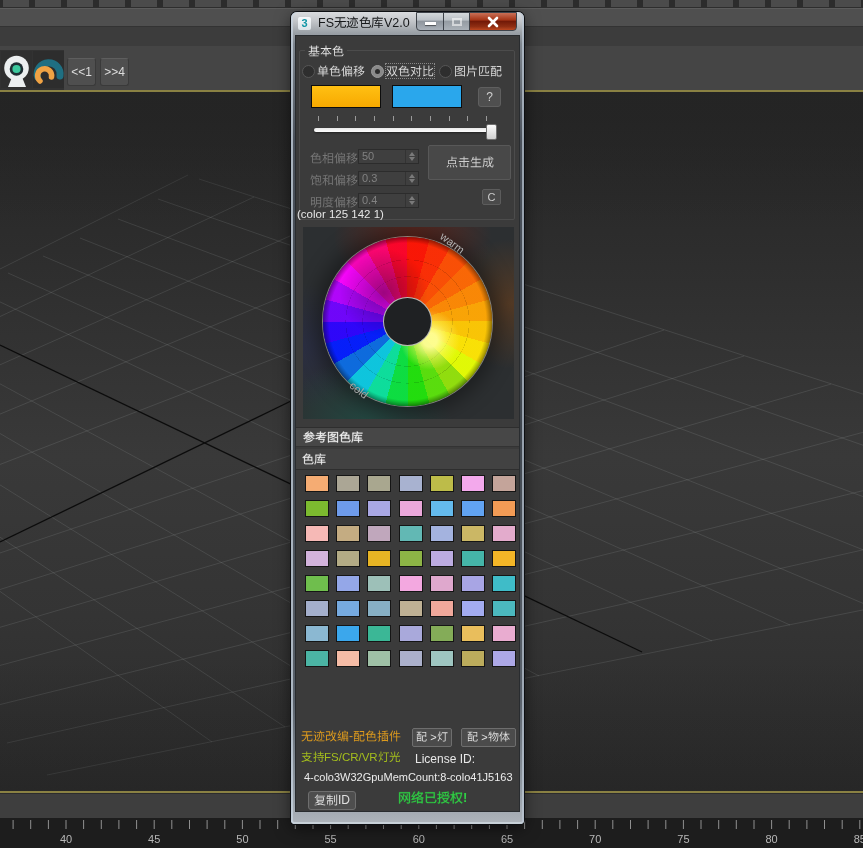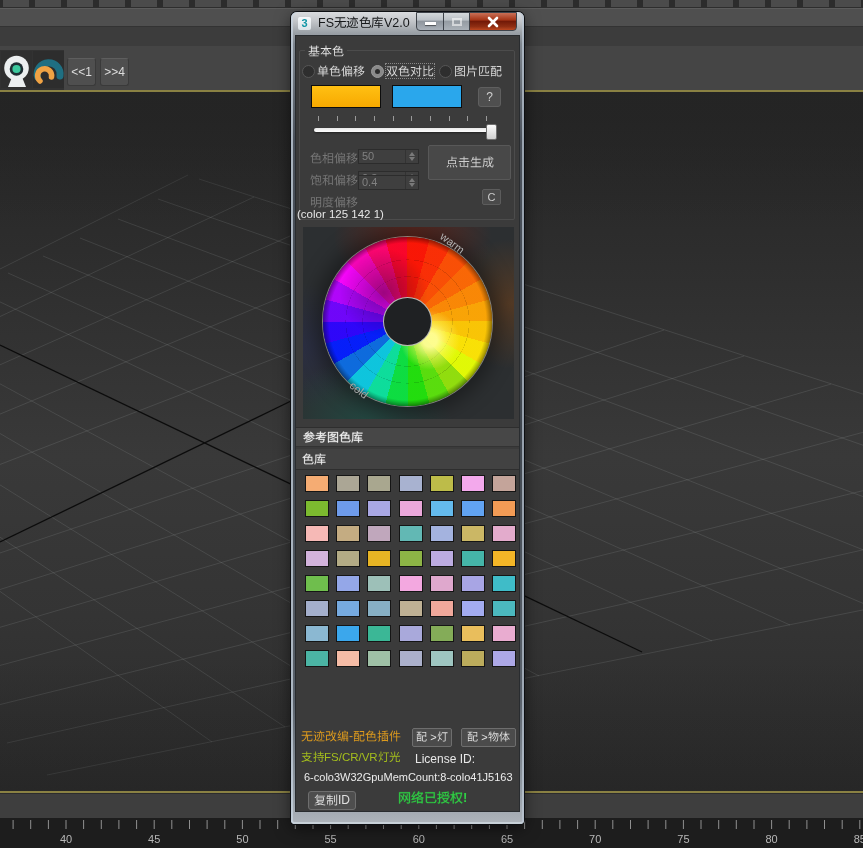--- a/index.html
+++ b/index.html
@@ -344,21 +344,21 @@
   <div class="spinbox" style="top:136px">0.3<div class="spinarr"></div></div>
   <div class="spinlabel" style="top:160px"><svg class="cj" viewBox="0 0 1000 1000">
           <use href="#u660e"></use>
         </svg><svg class="cj" viewBox="0 0 1000 1000">
           <use href="#u5ea6"></use>
         </svg><svg class="cj" viewBox="0 0 1000 1000">
           <use href="#u504f"></use>
         </svg><svg class="cj" viewBox="0 0 1000 1000">
           <use href="#u79fb"></use>
         </svg></div>
-  <div class="spinbox" style="top:140px">0.4<div class="spinarr"></div></div>
+  <div class="spinbox" style="top:158px">0.4<div class="spinarr"></div></div>
   <div class="genbtn"><svg class="cj" viewBox="0 0 1000 1000">
           <use href="#u70b9"></use>
         </svg><svg class="cj" viewBox="0 0 1000 1000">
           <use href="#u51fb"></use>
         </svg><svg class="cj" viewBox="0 0 1000 1000">
           <use href="#u751f"></use>
         </svg><svg class="cj" viewBox="0 0 1000 1000">
           <use href="#u6210"></use>
         </svg></div>
   <div class="cbtn">C</div>
@@ -475,21 +475,21 @@
   <div class="f-green1"><svg class="cj" viewBox="0 0 1000 1000">
           <use href="#u652f"></use>
         </svg><svg class="cj" viewBox="0 0 1000 1000">
           <use href="#u6301"></use>
         </svg>FS/CR/VR<svg class="cj" viewBox="0 0 1000 1000">
           <use href="#u706f"></use>
         </svg><svg class="cj" viewBox="0 0 1000 1000">
           <use href="#u5149"></use>
         </svg></div>
   <div class="f-lic">License ID:</div>
-  <div class="f-id">6-colo3W32GpuMemCount:8-colo41J5163</div>
+  <div class="f-id">4-colo3W32GpuMemCount:8-colo41J5163</div>
   <div class="copybtn"><svg class="cj" viewBox="0 0 1000 1000">
           <use href="#u590d"></use>
         </svg><svg class="cj" viewBox="0 0 1000 1000">
           <use href="#u5236"></use>
         </svg>ID</div>
   <div class="f-auth"><svg class="cj" viewBox="0 0 1000 1000">
           <use href="#u7f51"></use>
         </svg><svg class="cj" viewBox="0 0 1000 1000">
           <use href="#u7edc"></use>
         </svg><svg class="cj" viewBox="0 0 1000 1000">

